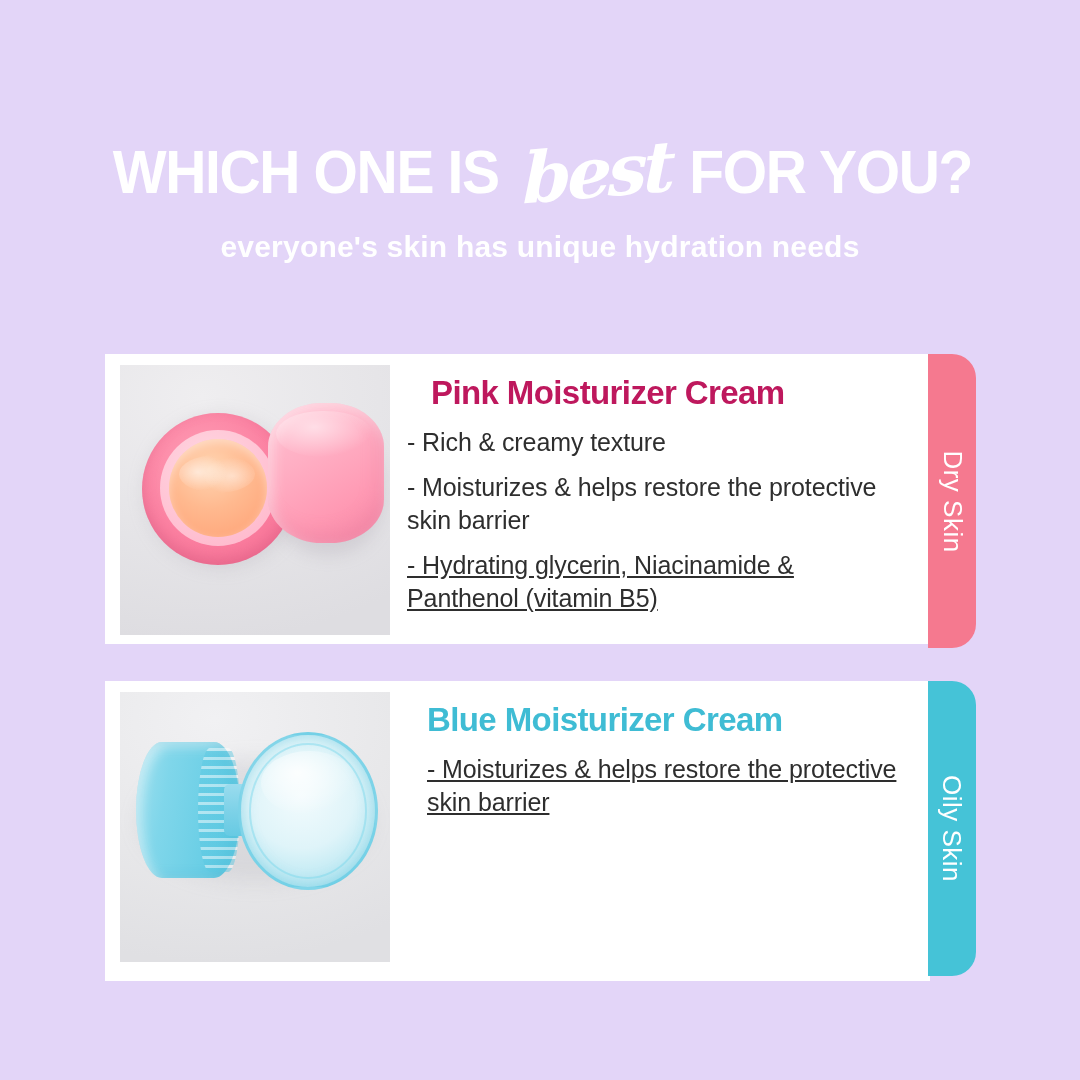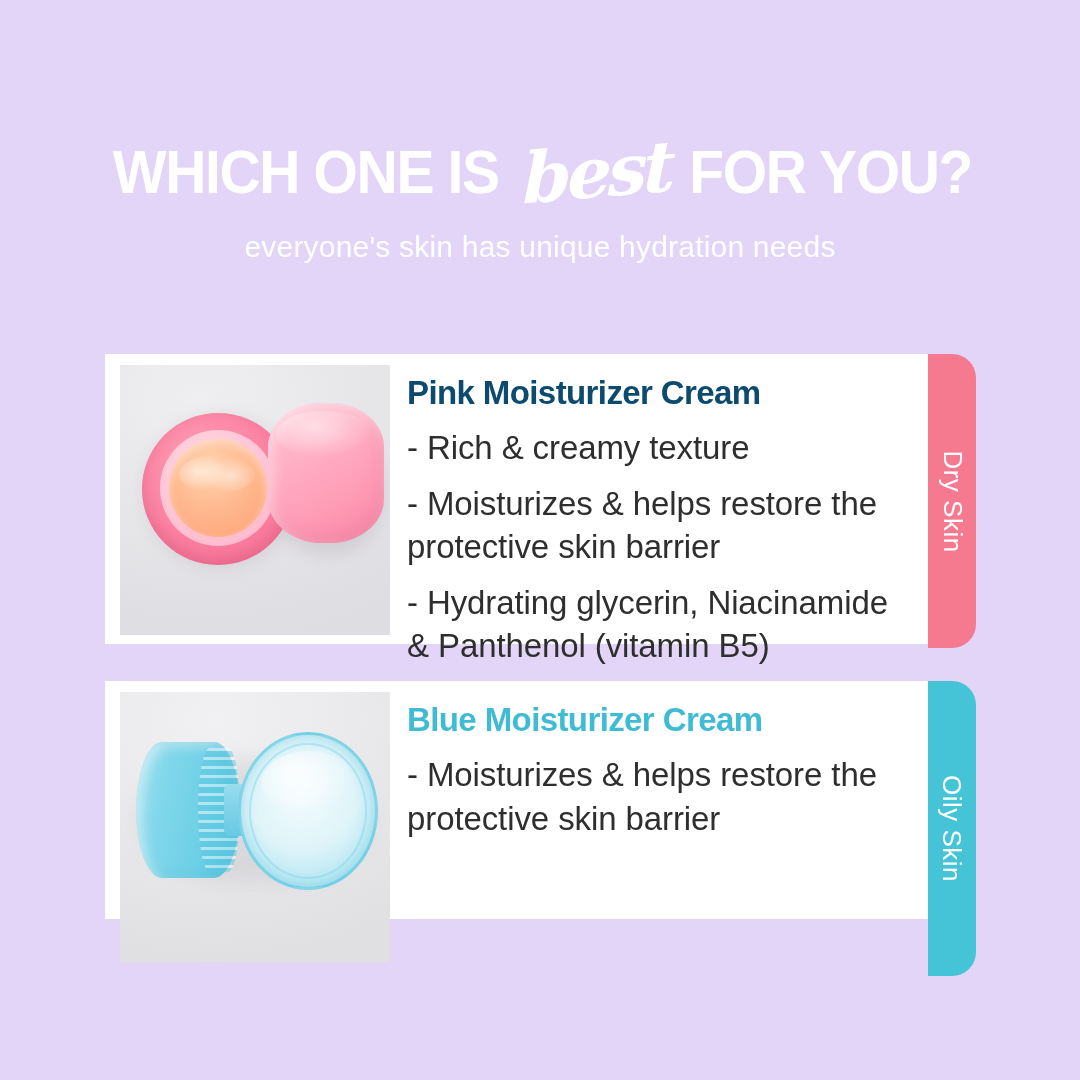--- a/index.html
+++ b/index.html
@@ -61,36 +61,36 @@
   }
   .subtitle {
     position: absolute;
     top: 230px;
     left: 0;
     width: 1080px;
     text-align: center;
     color: #ffffff;
     font-family: "Liberation Sans", sans-serif;
     font-size: 30px;
-    font-weight: normal;
+    font-weight: bold;
     letter-spacing: 0.2px;
   }
 
   
   .card {
     position: absolute;
     left: 105px;
     width: 825px;
     background: #ffffff;
     box-sizing: border-box;
     display: flex;
     align-items: flex-start;
   }
   .card-pink  { top: 354px; height: 290px; }
-  .card-blue  { top: 681px; height: 238px; }
+  .card-blue  { top: 681px; height: 300px; gap: 20px; }
 
   .card-photo {
     width: 270px;
     height: 270px;
     margin: 11px 0 0 15px;
     flex: 0 0 auto;
     position: relative;
     overflow: hidden;
     background: #e9e8ea;
   }
@@ -207,32 +207,32 @@
     box-sizing: border-box;
   }
   .card-title {
     font-family: "Liberation Sans", sans-serif;
     font-weight: bold;
     font-size: 33px;
     letter-spacing: -0.6px;
     margin: 0 0 14px 0;
     white-space: nowrap;
   }
-  .title-pink { color: #0c4a6e; }
+  .title-pink { color: #be185d; margin-left: 24px; }
   .title-blue { color: #3fbcd4; }
   .bullets { margin: 0; padding: 0; list-style: none; }
   .bullet {
     font-family: "Liberation Sans", sans-serif;
-    font-size: 33px;
+    font-size: 25px;
     line-height: 1.32;
     color: #2e2e2e;
     margin-bottom: 12px;
     letter-spacing: -0.1px;
   }
-  .bullet:last-child { margin-bottom: 0; }
+  .bullet:last-child { margin-bottom: 0; text-decoration: underline; }
 
   
   .tab {
     position: absolute;
     left: 928px;
     width: 48px;
     border-radius: 0 24px 24px 0;
     display: flex;
     align-items: center;
     justify-content: center;

